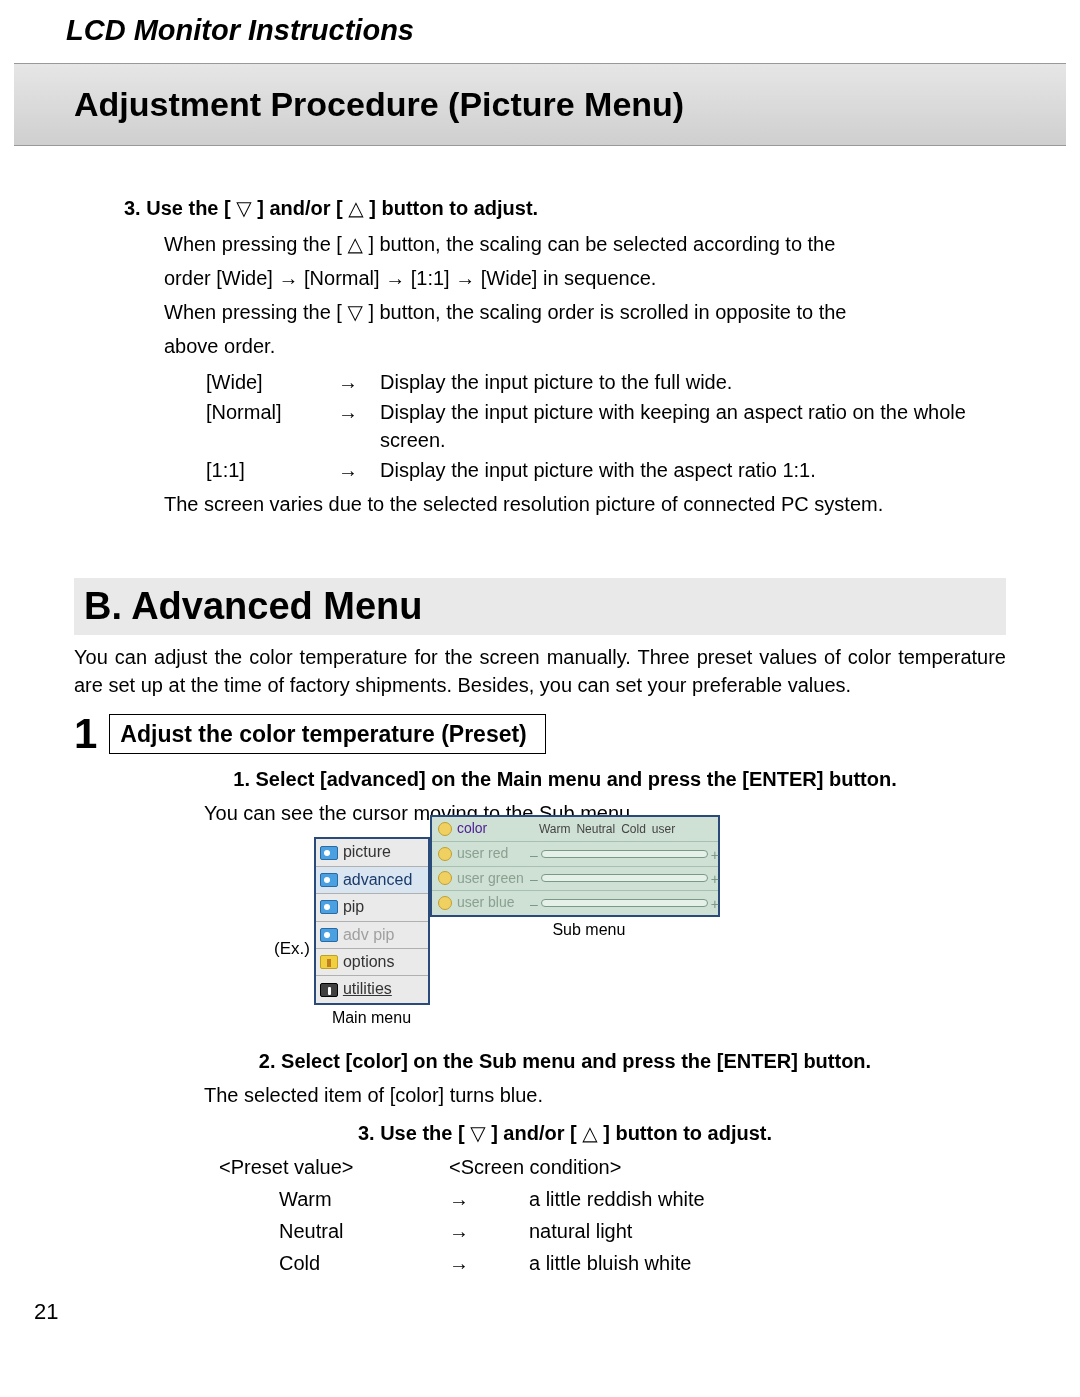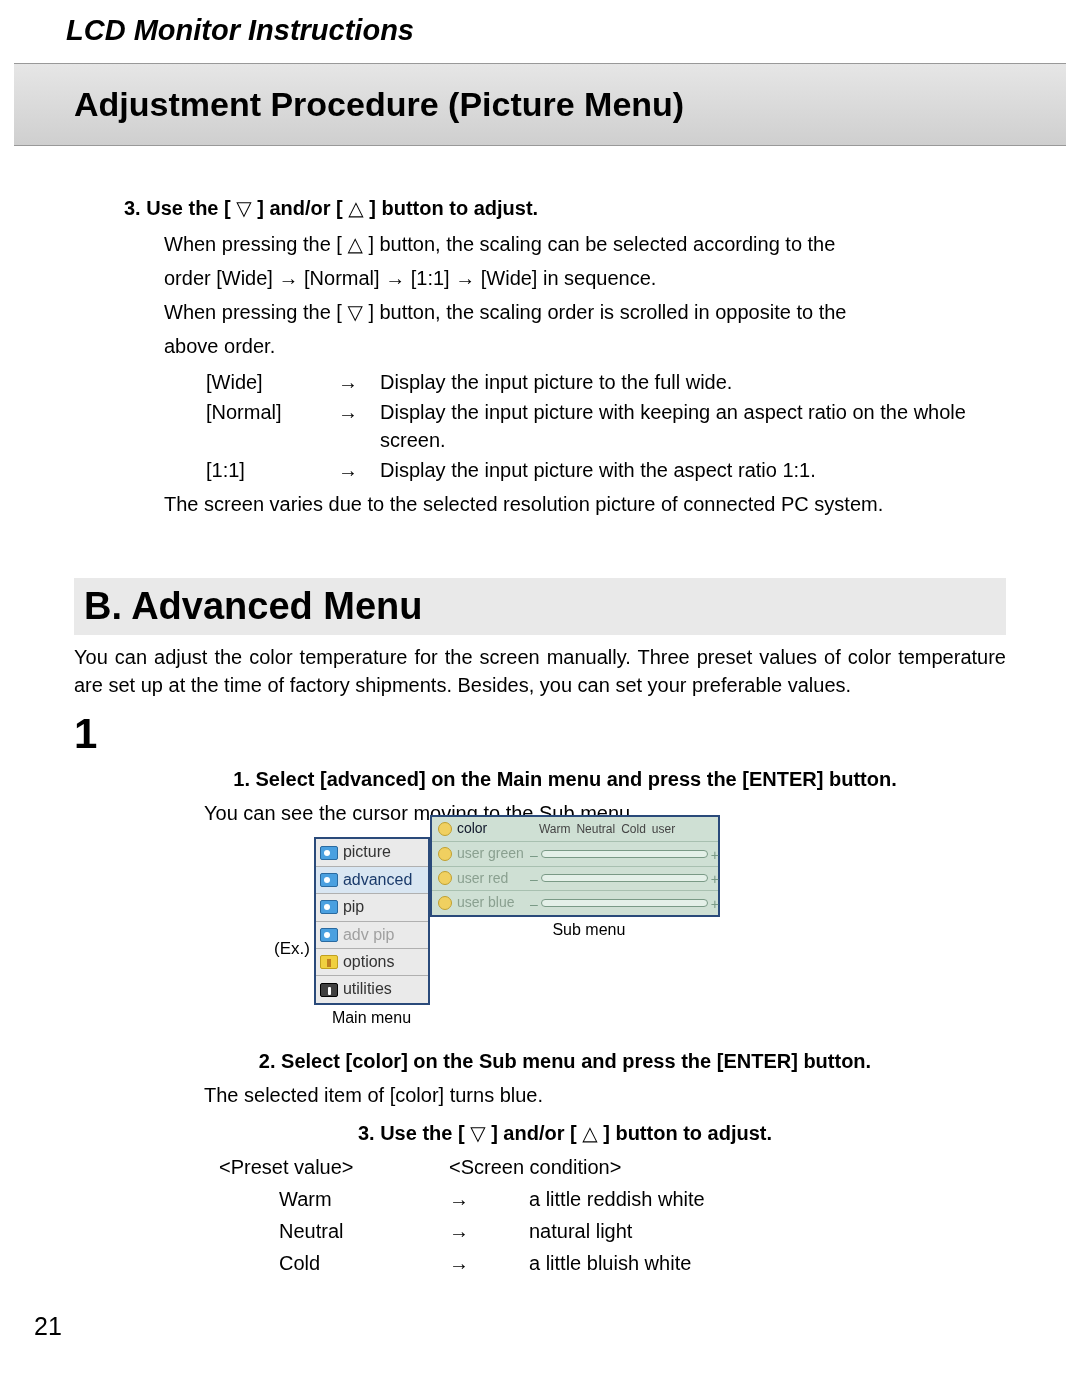--- a/index.html
+++ b/index.html
@@ -103,21 +103,21 @@
     width: 116px;
   }
   .main-menu-item {
     display: flex;
     align-items: center;
     padding: 2px 4px;
     border-bottom: 1px solid #b0b0b0;
     background: #eaeaea;
     color: #333;
   }
-  .main-menu-item:last-child { border-bottom: none; }
+  .main-menu-item:last-child { border-bottom: none; text-decoration: underline; }
   .main-menu-item.selected { background: #d9e6f2; color: #1a3a6a; }
   .main-menu-item.dim { color: #a0a0a0; }
   .mm-icon {
     width: 18px; height: 14px;
     background: #4aa0e0;
     border: 1px solid #2a6aa0;
     border-radius: 2px;
     margin-right: 5px;
     display: inline-block;
     position: relative;
@@ -145,21 +145,21 @@
     padding: 2px 6px;
     border-bottom: 1px solid #a8c0b0;
   }
   .sub-row:last-child{ border-bottom:none; }
   .sub-icon {
     width: 14px; height: 14px; border-radius: 50%;
     background: #f0d060; border:1px solid #c0a030;
     margin-right: 5px; display:inline-block;
   }
   .sub-label { width: 80px; color:#8aa090; }
-  .sub-label.act { color:#0f172a; }
+  .sub-label.act { color:#4c1d95; }
   .sub-opts { flex:1; display:flex; gap:2px; font-size:12px; color:#444;}
   .sub-opts span{ padding:0 2px; }
   .slider {
     flex:1; height:8px; border:1px solid #7a9a86;
     border-radius:4px; background:#e4f0e8;
     position:relative; margin:0 4px;
   }
   .slider::before{content:"–"; position:absolute; left:-12px; top:-5px; color:#7a9a86;}
   .slider::after{content:"+"; position:absolute; right:-12px; top:-5px; color:#7a9a86;}
   .sub-caption{ font-size:16px; text-align:center; margin-top:2px;margin-left:28px;}
@@ -173,22 +173,22 @@
   }
   .preset-headers span:first-child{ width:230px; }
   .preset-row{
     display:flex;
     margin-left:60px;
     margin-bottom:4px;
   }
   .preset-row .c1{ width:170px; }
   .preset-row .c2{ width:80px; }
   .page-num{
-    font-size:25px;
-    margin-top:32px;
+    font-size:22px;
+    margin-top:20px;
     margin-left:-40px;
   }
   .arrow{ font-family: Arial; }
 </style>
 </head>
 <body>
 
 <div class="doc-title">LCD Monitor Instructions</div>
 
 <div class="section-banner">Adjustment Procedure (Picture Menu)</div>
@@ -225,20 +225,21 @@
 </tbody>
   </table>
 
 <div class="step3-tail">The screen varies due to the selected resolution picture of connected PC system.</div>
 
 <div class="section-b-banner">B. Advanced Menu</div>
 <div class="section-b-intro">You can adjust the color temperature for the screen manually. Three preset values of color temperature are set up at the time of factory shipments. Besides, you can set your preferable values.</div>
 
 <div class="subsection-row">
   <div class="big-one">1</div>
+  <div class="subsection-title-box">Adjust the color temperature (Preset)</div>
 </div>
 
 <div class="step-heading">
   <span>1. Select [advanced] on the Main menu and press the [ENTER] button.</span>
 </div>
 <div class="step-body">You can see the cursor moving to the Sub menu.</div>
 
 <div class="menu-figure">
   <div class="ex-label">(Ex.)</div>
   <div>
@@ -277,26 +278,26 @@
         <span class="sub-label act">color</span>
         <div class="sub-opts">
           <span>Warm</span>
           <span>Neutral</span>
           <span>Cold</span>
           <span>user</span>
         </div>
       </div>
       <div class="sub-row">
         <span class="sub-icon"></span>
-        <span class="sub-label">user  green</span>
+        <span class="sub-label">user  red</span>
         <div class="slider"></div>
       </div>
       <div class="sub-row">
         <span class="sub-icon"></span>
-        <span class="sub-label">user  red</span>
+        <span class="sub-label">user  green</span>
         <div class="slider"></div>
       </div>
       <div class="sub-row">
         <span class="sub-icon"></span>
         <span class="sub-label">user  blue</span>
         <div class="slider"></div>
       </div>
     </div>
     <div class="sub-caption">Sub menu</div>
   </div>

